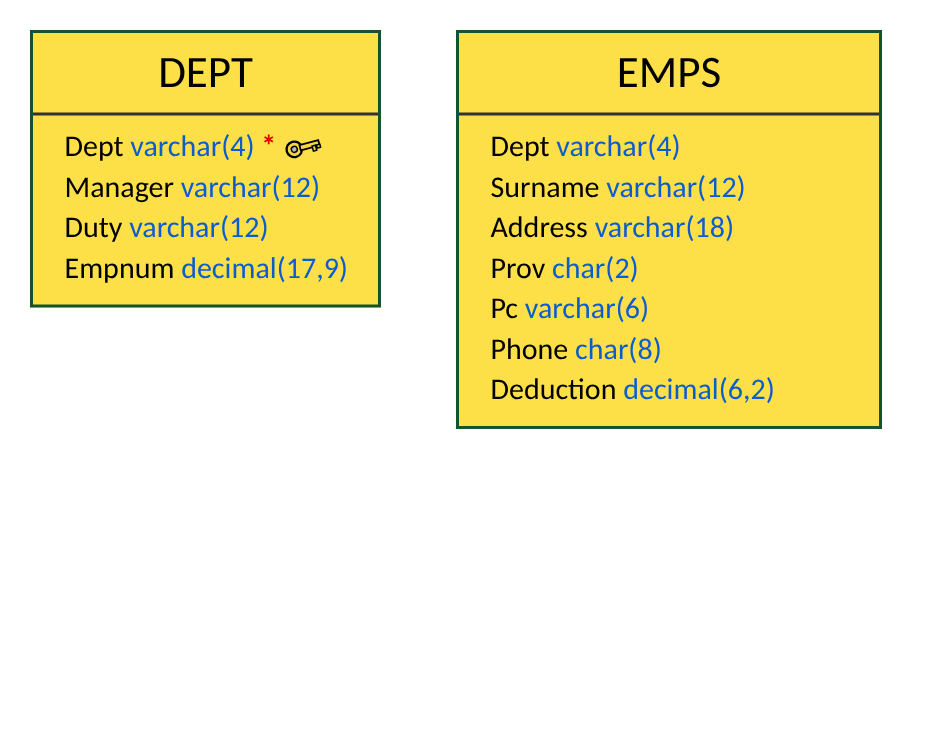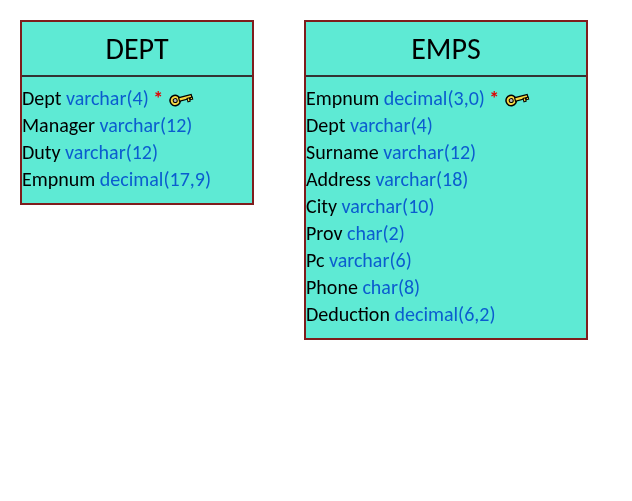--- a/index.html
+++ b/index.html
@@ -10,33 +10,33 @@
     font-size: 20px;
     width: 632px;
     box-sizing: border-box;
   }
   .tables-wrap {
     display: flex;
     align-items: flex-start;
     gap: 50px;
   }
   .entity {
-    background: #5eead4;
-    border: 2px solid #7f1d1d;
+    background: #fde047;
+    border: 2px solid #14532d;
   }
   .entity-header {
     text-align: center;
     font-size: 30px;
     padding: 8px 10px;
     border-bottom: 2px solid #333;
     color: #000;
     font-weight: 400;
   }
   .entity-body {
-    padding: 8px 14px 10px 0;
+    padding: 8px 14px 10px 21px;
   }
   .col-row {
     line-height: 1.35;
     white-space: nowrap;
   }
   .col-name {
     color: #000;
   }
   .col-type {
     color: #0b5ccf;
@@ -87,50 +87,30 @@
         <span class="col-name">Empnum</span>
         <span class="col-type">decimal(17,9)</span>
       </div>
     </div>
   </div>
 
   <div class="entity" id="t-emps">
     <div class="entity-header">EMPS</div>
     <div class="entity-body">
       <div class="col-row">
-        <span class="col-name">Empnum</span>
-        <span class="col-type">decimal(3,0)</span>
-        <span class="pk-star">*</span>
-        <span class="key-icon">
-          <svg width="26" height="16" viewBox="0 0 26 16">
-            <g transform="rotate(-15 13 8)">
-              <circle cx="7" cy="8" r="5.2" fill="#f5d742" stroke="#000" stroke-width="1.5"></circle>
-              <circle cx="7" cy="8" r="2" fill="#b8b8b8" stroke="#000" stroke-width="1"></circle>
-              <rect x="11" y="6.2" width="13" height="3.6" fill="#f5d742" stroke="#000" stroke-width="1.2"></rect>
-              <rect x="19" y="9" width="2.3" height="3.5" fill="#f5d742" stroke="#000" stroke-width="1"></rect>
-              <rect x="22" y="9" width="2.3" height="2.2" fill="#f5d742" stroke="#000" stroke-width="1"></rect>
-            </g>
-          </svg>
-        </span>
-      </div>
-      <div class="col-row">
         <span class="col-name">Dept</span>
         <span class="col-type">varchar(4)</span>
       </div>
       <div class="col-row">
         <span class="col-name">Surname</span>
         <span class="col-type">varchar(12)</span>
       </div>
       <div class="col-row">
         <span class="col-name">Address</span>
         <span class="col-type">varchar(18)</span>
-      </div>
-      <div class="col-row">
-        <span class="col-name">City</span>
-        <span class="col-type">varchar(10)</span>
       </div>
       <div class="col-row">
         <span class="col-name">Prov</span>
         <span class="col-type">char(2)</span>
       </div>
       <div class="col-row">
         <span class="col-name">Pc</span>
         <span class="col-type">varchar(6)</span>
       </div>
       <div class="col-row">

